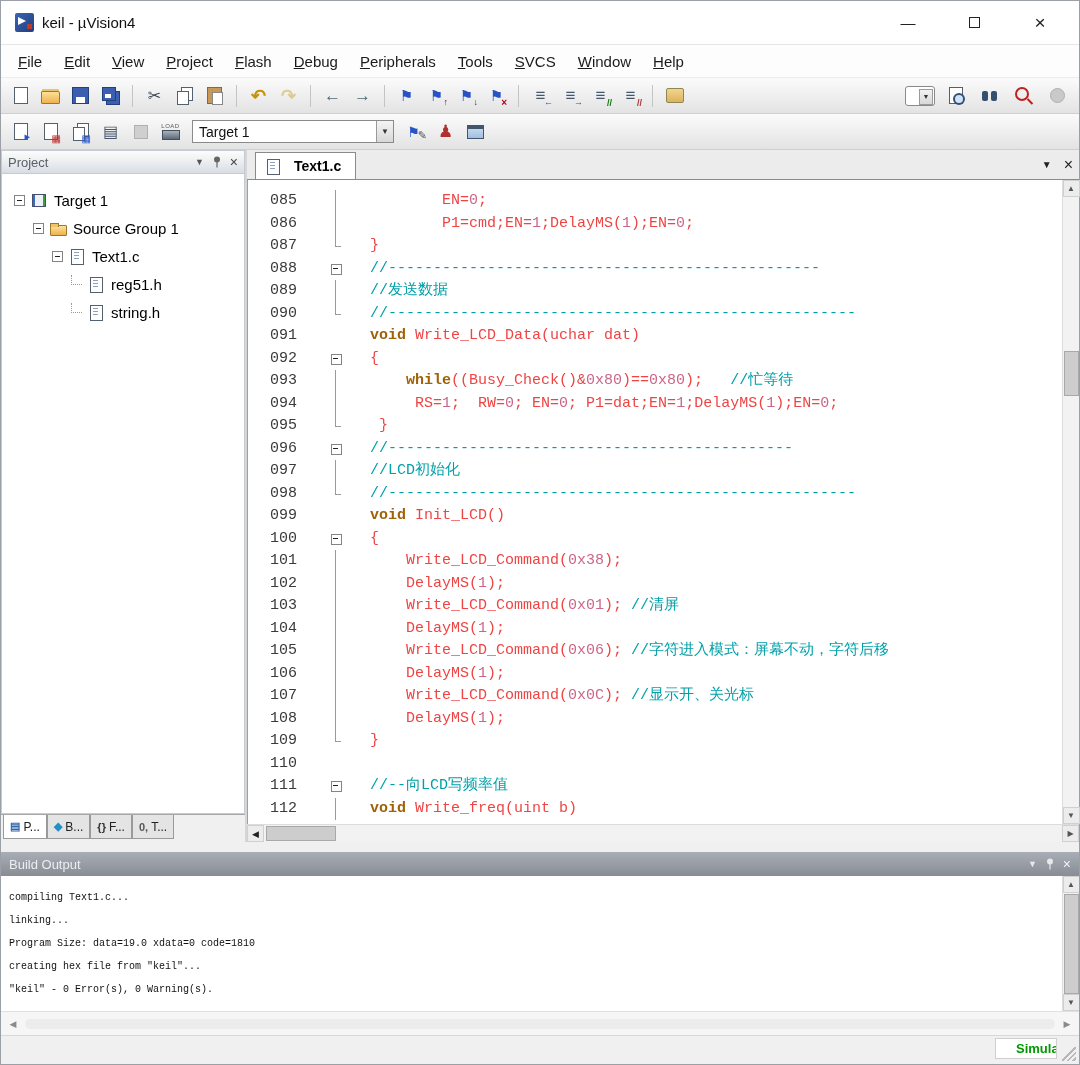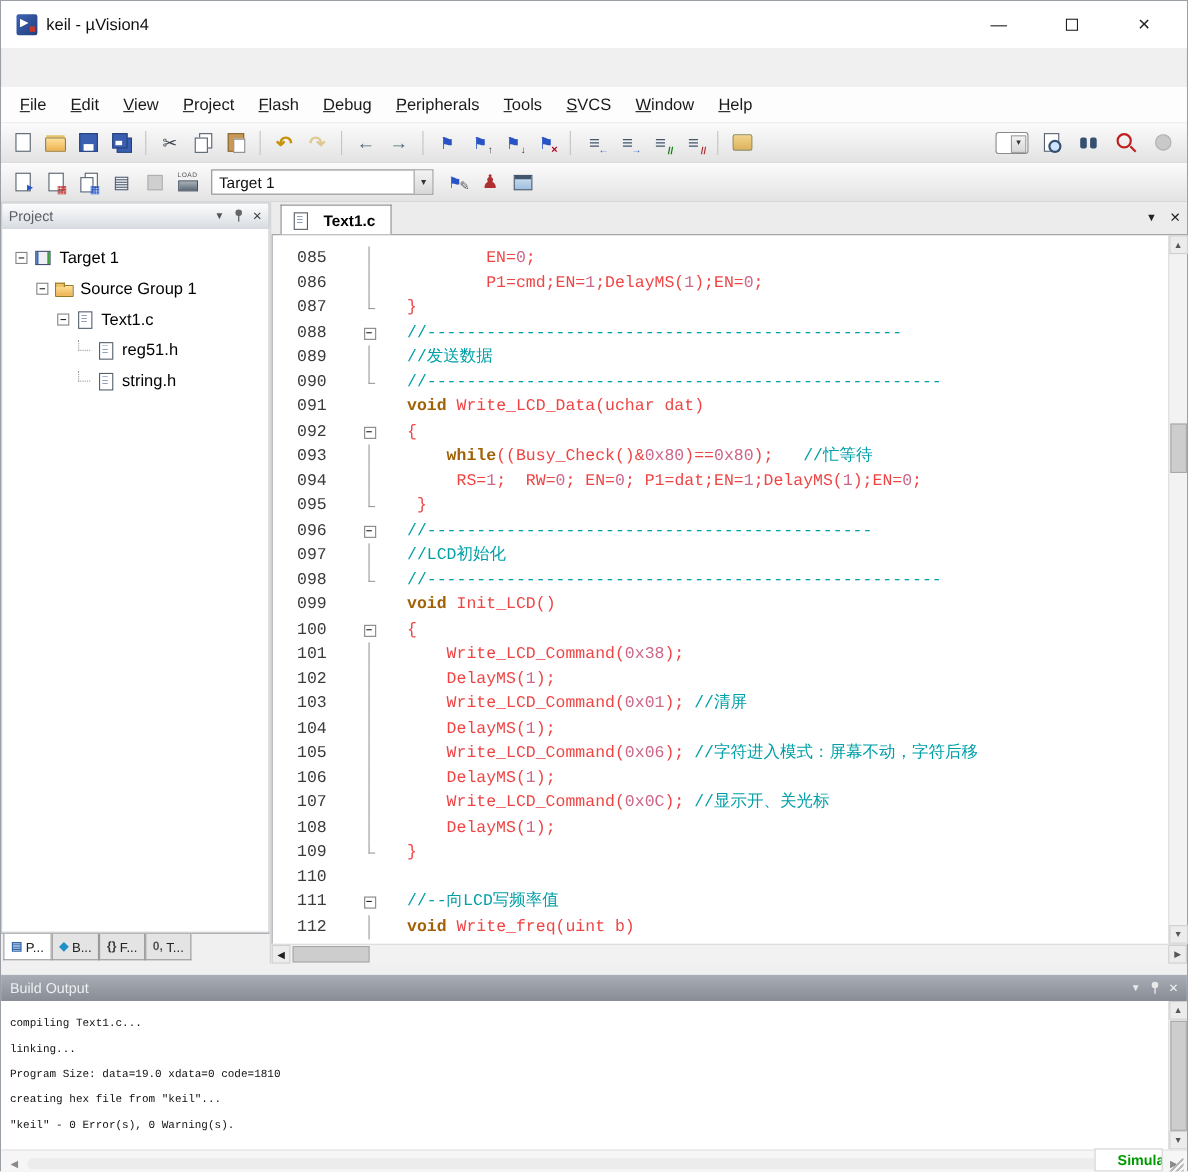--- a/index.html
+++ b/index.html
@@ -18,21 +18,21 @@
   .app-icon::after { content:""; position:absolute; right:2px; bottom:3px; width:5px; height:5px; background:#c0392b; }
   .title-text { font-size:15px; color:#111; }
   .win-controls { margin-left:auto; display:flex; align-items:center; gap:36px; padding-right:14px; }
   .win-btn { width:30px; height:26px; display:flex; align-items:center; justify-content:center;
              font-size:15px; color:#222; cursor:default; }
   .win-btn .maxbox { width:11px; height:11px; border:1px solid #222; display:inline-block; }
   .win-btn.close { font-size:19px; }
 
   
   .menubar { height:33px; background:#fdfdfd; display:flex; align-items:center; padding:0 6px;
-             flex:0 0 auto; border-bottom:1px solid #ececec;margin-top:34px; }
+             flex:0 0 auto; border-bottom:1px solid #ececec; }
   .menu-item { padding:4px 11px; font-size:15px; color:#1a1a1a; cursor:default; }
   .menu-item u { text-decoration:underline; }
 
   
   .toolbar { height:36px; background:linear-gradient(#fbfbfb,#e3e3e3); border-bottom:1px solid #cfcfcf;
              display:flex; align-items:center; padding:0 6px; flex:0 0 auto; position:relative; }
   .tb-left { display:flex; align-items:center; gap:3px; }
   .tb-right { position:absolute; right:8px; top:0; bottom:0; display:flex; align-items:center; gap:7px; }
   .tb-sep { width:1px; height:22px; background:#c4c4c4; margin:0 5px; }
   .ico { width:27px; height:26px; display:inline-flex; align-items:center; justify-content:center;

